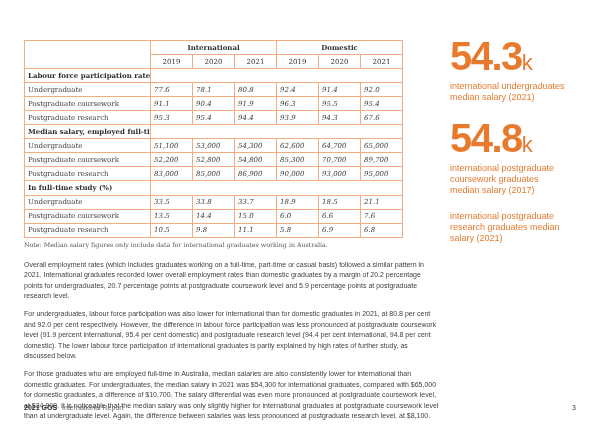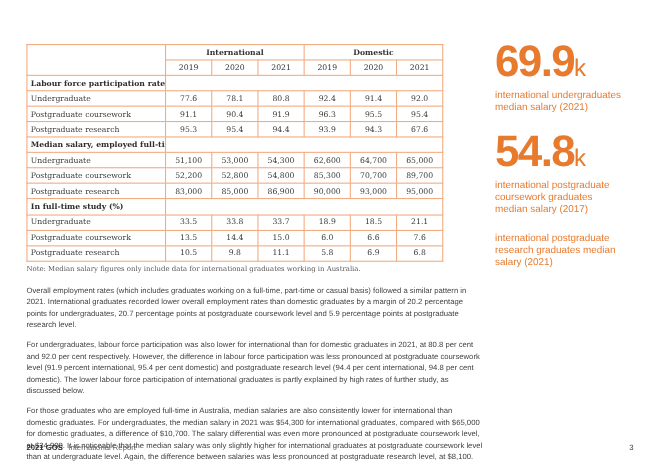--- a/index.html
+++ b/index.html
@@ -8,21 +8,21 @@
 
   
   .main{position:absolute;left:24px;top:40px;width:416px;}
   table.results{border-collapse:collapse;table-layout:fixed;width:378px;font-family:"DejaVu Serif",serif;color:#3b3b3b;font-size:7px;}
   table.results th, table.results td{border:1px solid #f2ac82;padding:2.5px 3px;line-height:1.15;overflow:hidden;}
   th.corner{border:1px solid #f2ac82;}
   th.group{font-weight:bold;text-align:center;font-size:7px;color:#333;}
   th.year{font-weight:normal;text-align:center;font-size:7px;color:#333;}
   td.label{text-align:left;white-space:nowrap;}
   td.label.section{font-weight:bold;color:#2e2e2e;}
-  td.val{text-align:center;white-space:nowrap;}
+  td.val{white-space:nowrap;font-style:italic;}
   .note{margin-top:3px;font-family:"DejaVu Serif",serif;font-size:6.3px;color:#555;}
 
   
   #paragraphs{margin-top:12px;width:416px;}
   #paragraphs p{margin:0 0 7px 0;font-size:7px;line-height:10.6px;color:#3f3f3f;}
 
   
   .side{position:absolute;left:450px;top:36px;width:120px;}
   .stat{margin:0 0 15px 0;}
   .stat-number{font-weight:bold;color:#e87a2e;font-size:40px;line-height:1.0;letter-spacing:-1.5px;display:inline-block;}
@@ -160,21 +160,21 @@
     </table>
     <div class="note">Note: Median salary figures only include data for international graduates working in Australia.</div>
     <div id="paragraphs">
         <p>Overall employment rates (which includes graduates working on a full-time, part-time or casual basis) followed a similar pattern in 2021. International graduates recorded lower overall employment rates than domestic graduates by a margin of 20.2 percentage points for undergraduates, 20.7 percentage points at postgraduate coursework level and 5.9 percentage points at postgraduate research level.</p>
         <p>For undergraduates, labour force participation was also lower for international than for domestic graduates in 2021, at 80.8 per cent and 92.0 per cent respectively. However, the difference in labour force participation was less pronounced at postgraduate coursework level (91.9 percent international, 95.4 per cent domestic) and postgraduate research level (94.4 per cent international, 94.8 per cent domestic). The lower labour force participation of international graduates is partly explained by high rates of further study, as discussed below.</p>
         <p>For those graduates who are employed full-time in Australia, median salaries are also consistently lower for international than domestic graduates. For undergraduates, the median salary in 2021 was $54,300 for international graduates, compared with $65,000 for domestic graduates, a difference of $10,700. The salary differential was even more pronounced at postgraduate coursework level, at $34,900. It is noticeable that the median salary was only slightly higher for international graduates at postgraduate coursework level than at undergraduate level. Again, the difference between salaries was less pronounced at postgraduate research level, at $8,100.</p>
       </div>
   </div>
 
   <aside class="side" id="stats">
-      <div class="stat"><div class="stat-number"><span>69.9</span><span class="suffix">k</span></div><div class="stat-caption">international undergraduates median salary (2021)</div></div>
+      <div class="stat"><div class="stat-number"><span>54.3</span><span class="suffix">k</span></div><div class="stat-caption">international undergraduates median salary (2021)</div></div>
       <div class="stat"><div class="stat-number"><span>54.8</span><span class="suffix">k</span></div><div class="stat-caption">international postgraduate coursework graduates median salary (2017)</div></div>
       <div class="stat highlighted"><div class="stat-caption">international postgraduate research graduates median salary (2021)</div></div>
     </aside>
 
   <footer>
     <div>
       <span class="footer-code">2021 GOS</span><span class="footer-name">International Report</span>
     </div>
     <span>3</span>
   </footer>

